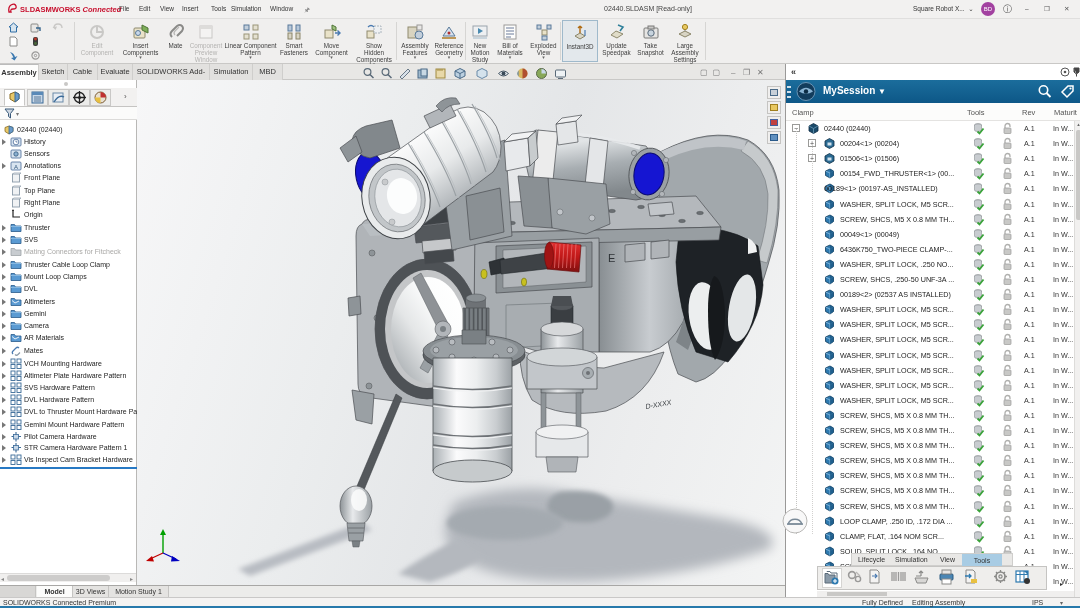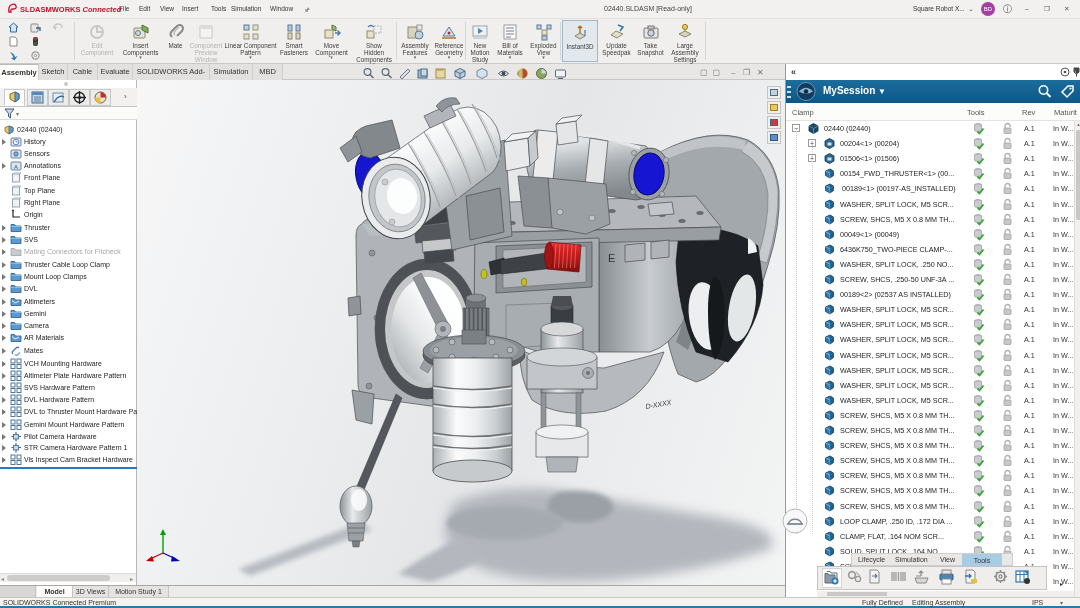--- a/index.html
+++ b/index.html
@@ -962,21 +962,21 @@
         <span class="mat">In W...</span>
       </div>
 <div class="rrow" style="top:117.4px">
         <span style="position:absolute;left:37px;top:1px;width:13px;height:13px">
           <svg width="13" height="13" style="position:absolute;top:0">
             <path d="M2.5 4 L7 2 L10.5 4 L10.5 8.5 L7 11 L2.5 8.5 Z" fill="#2e7ab0" stroke="#123c5c" stroke-width="0.8"></path>
             <path d="M2.5 4 L7 6 L10.5 4 M7 6 V11" stroke="#9ec8e8" stroke-width="0.7" fill="none"></path>
             <path d="M7 2 L10.5 4 L10.5 8.5 L7 11 Z" fill="#1d5a86" opacity="0.8"></path>
           </svg>
         </span>
-        <span class="ttl" style="left:56px">00189&lt;1&gt; (00197-AS_INSTALLED)</span>
+        <span class="ttl" style="left:38px">00189&lt;1&gt; (00197-AS_INSTALLED)</span>
         <span style="position:absolute;left:187px;top:1px;width:12px;height:13px">
           <svg width="12" height="13" style="position:absolute;top:0">
             <ellipse cx="5" cy="3" rx="3.5" ry="1.5" fill="#b8bcc0" stroke="#8a8e92" stroke-width="0.6"></ellipse>
             <path d="M1.5 3 V8 A3.5 1.5 0 0 0 8.5 8 V3" fill="#c8ccd0" stroke="#8a8e92" stroke-width="0.6"></path>
             <path d="M4.5 9.5 L6.5 11.5 L10.5 6.5" fill="none" stroke="#3aa33a" stroke-width="1.8"></path>
           </svg>
         </span>
         <span style="position:absolute;left:216px;top:1px;width:11px;height:13px">
           <svg width="11" height="13" style="position:absolute;top:0">
             <path d="M3 6 V4 A2.5 2.5 0 0 1 8 4 V5" fill="none" stroke="#b0b0ae" stroke-width="1.3"></path>

